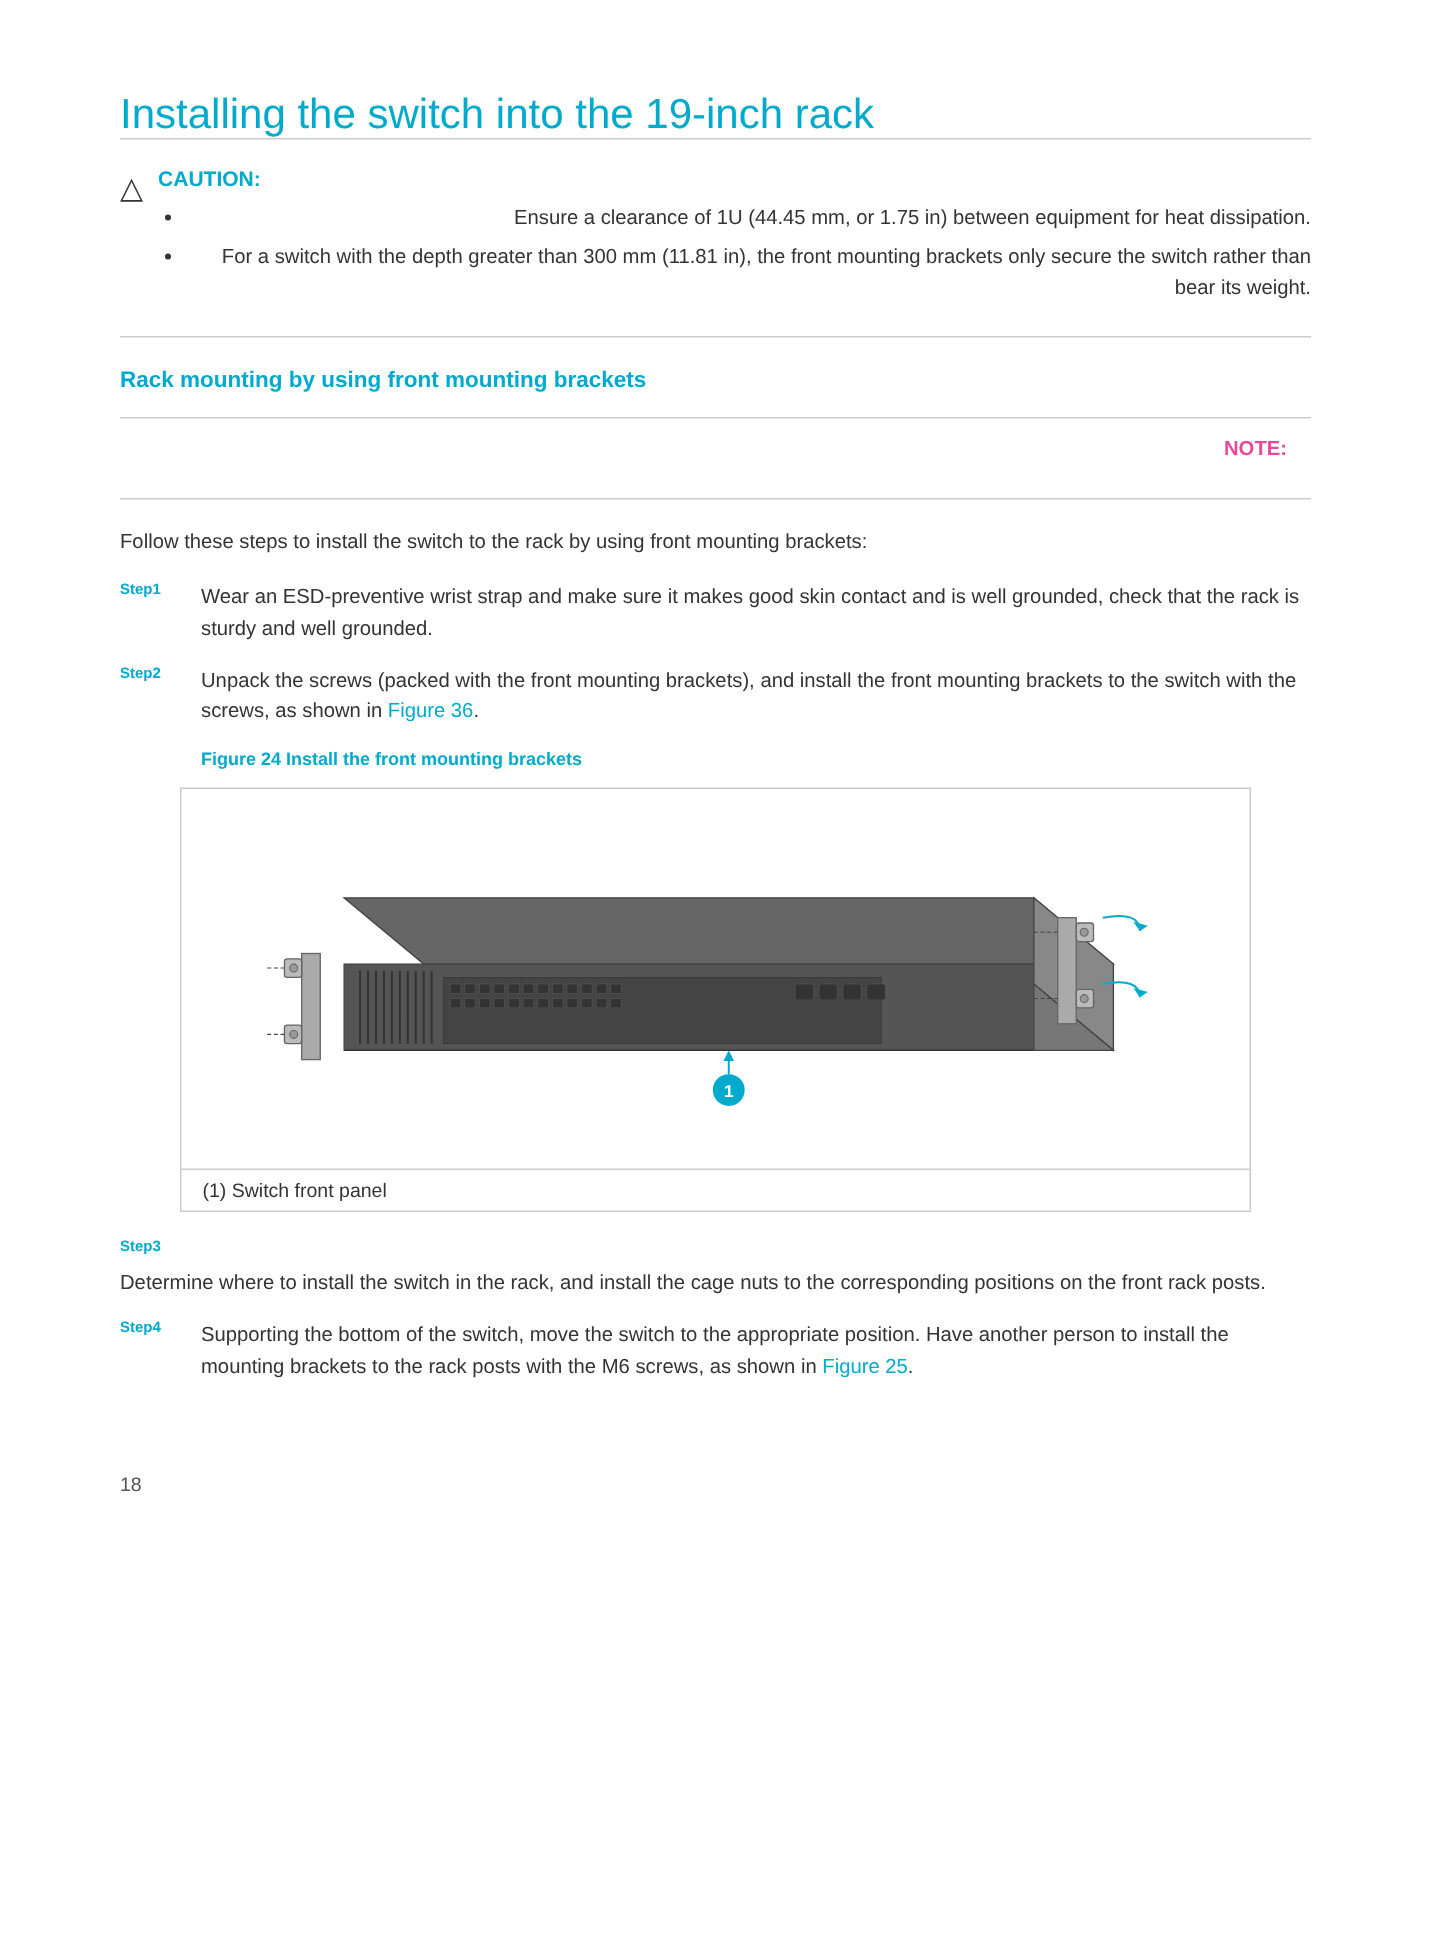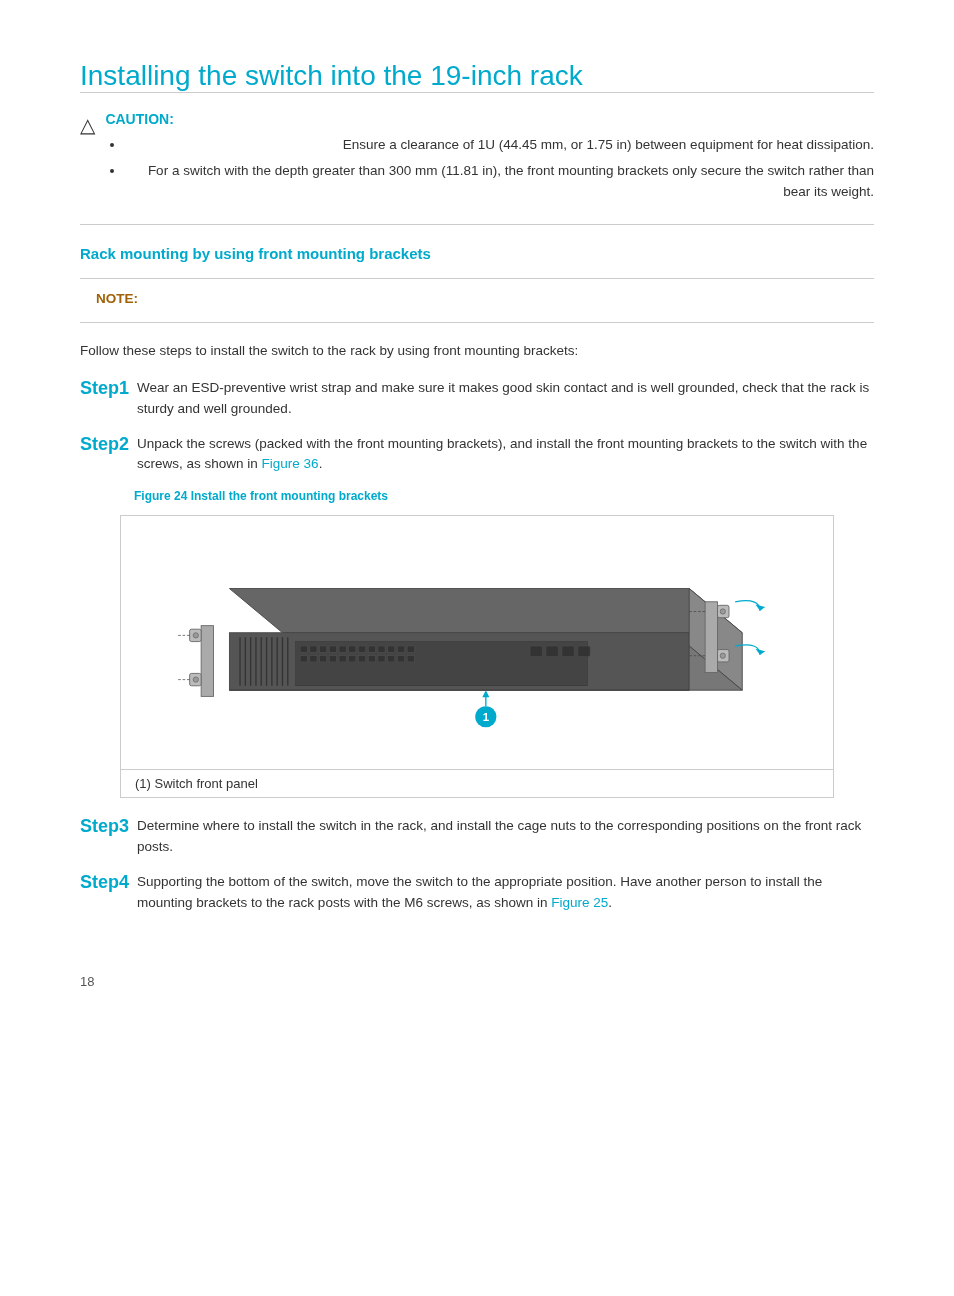--- a/index.html
+++ b/index.html
@@ -66,24 +66,25 @@
     }
 
     .note-box {
       border-top: 1px solid #ccc;
       border-bottom: 1px solid #ccc;
       padding: 12px 16px;
       margin-bottom: 18px;
     }
 
     .note-label {
-      color: #a16207;
-      font-weight: bold;
-      margin-bottom: 4px;
-      font-size: 13.5px;
+      color: #ec4899;
+      font-weight: bold;
+      margin-bottom: 14px;
+      font-size: 13.5px;
+      text-align: right;
     }
 
     .note-text {
       font-size: 13.5px;
       line-height: 1.55;
     }
 
     .intro-text {
       margin-bottom: 16px;
       font-size: 13.5px;
@@ -93,21 +94,21 @@
     .step {
       display: flex;
       gap: 8px;
       margin-bottom: 14px;
       align-items: flex-start;
     }
 
     .step-label {
       color: #00aacc;
       font-weight: bold;
-      font-size: 18px;
+      font-size: 10px;
       flex-shrink: 0;
       min-width: 46px;
     }
 
     .step-text {
       font-size: 13.5px;
       line-height: 1.55;
       flex: 1;
     }
 
@@ -281,21 +282,21 @@
       <circle cx="390" cy="185" r="12" fill="#00aacc"></circle>
       <text x="390" y="190" text-anchor="middle" fill="white" font-size="13" font-weight="bold">1</text>
 
       <line x1="390" y1="173" x2="390" y2="158" stroke="#00aacc" stroke-width="1.5"></line>
       <polygon points="390,155 386,163 394,163" fill="#00aacc"></polygon>
     </svg>
   </div>
   <div class="figure-footer">(1) Switch front panel</div>
 </div>
 
-<div class="step" style="margin-top: 18px;">
+<div class="step" style="margin-top: 18px; flex-direction: column;">
   <span class="step-label">Step3</span>
   <span class="step-text">Determine where to install the switch in the rack, and install the cage nuts to the corresponding positions on the front rack posts.</span>
 </div>
 
 <div class="step">
   <span class="step-label">Step4</span>
   <span class="step-text">
     <span>Supporting the bottom of the switch, move the switch to the appropriate position. Have another person to install the mounting brackets to the rack posts with the M6 screws, as shown in </span><a class="figure-link" href="#figure25">Figure 25</a><span>.</span>
   </span>
 </div>

